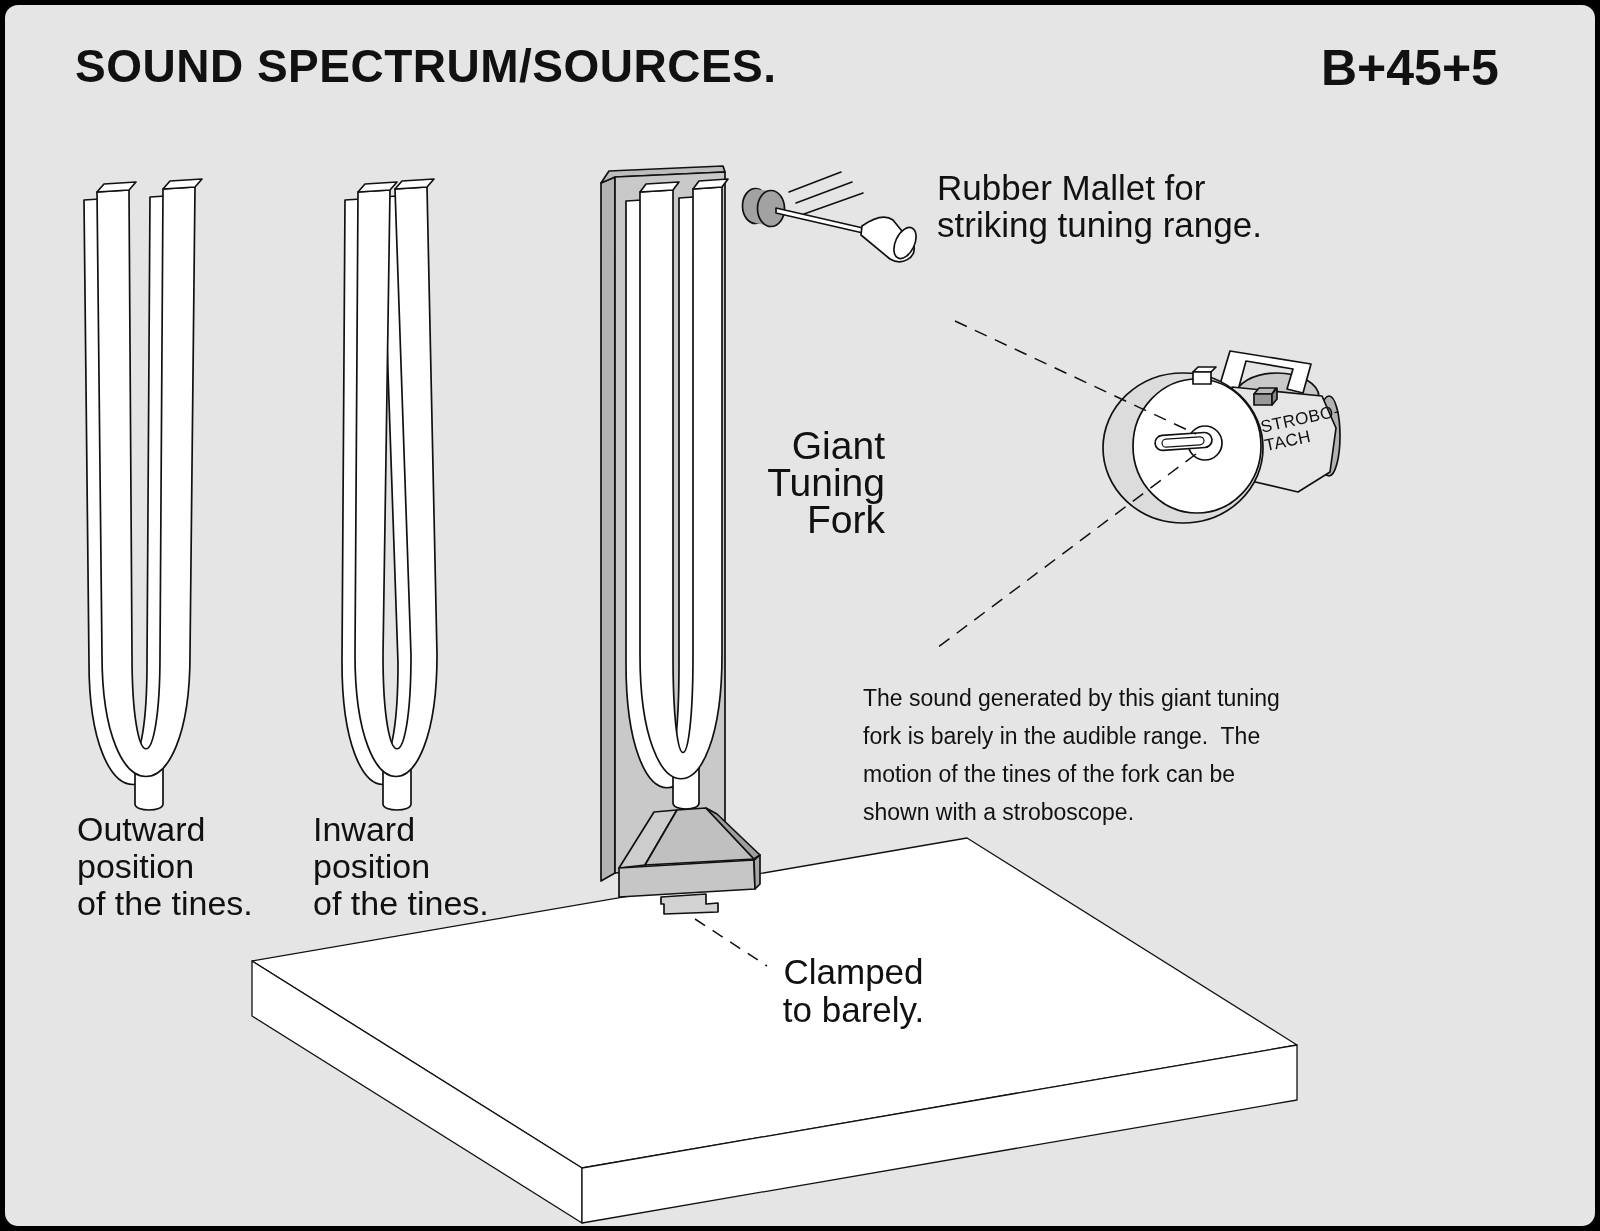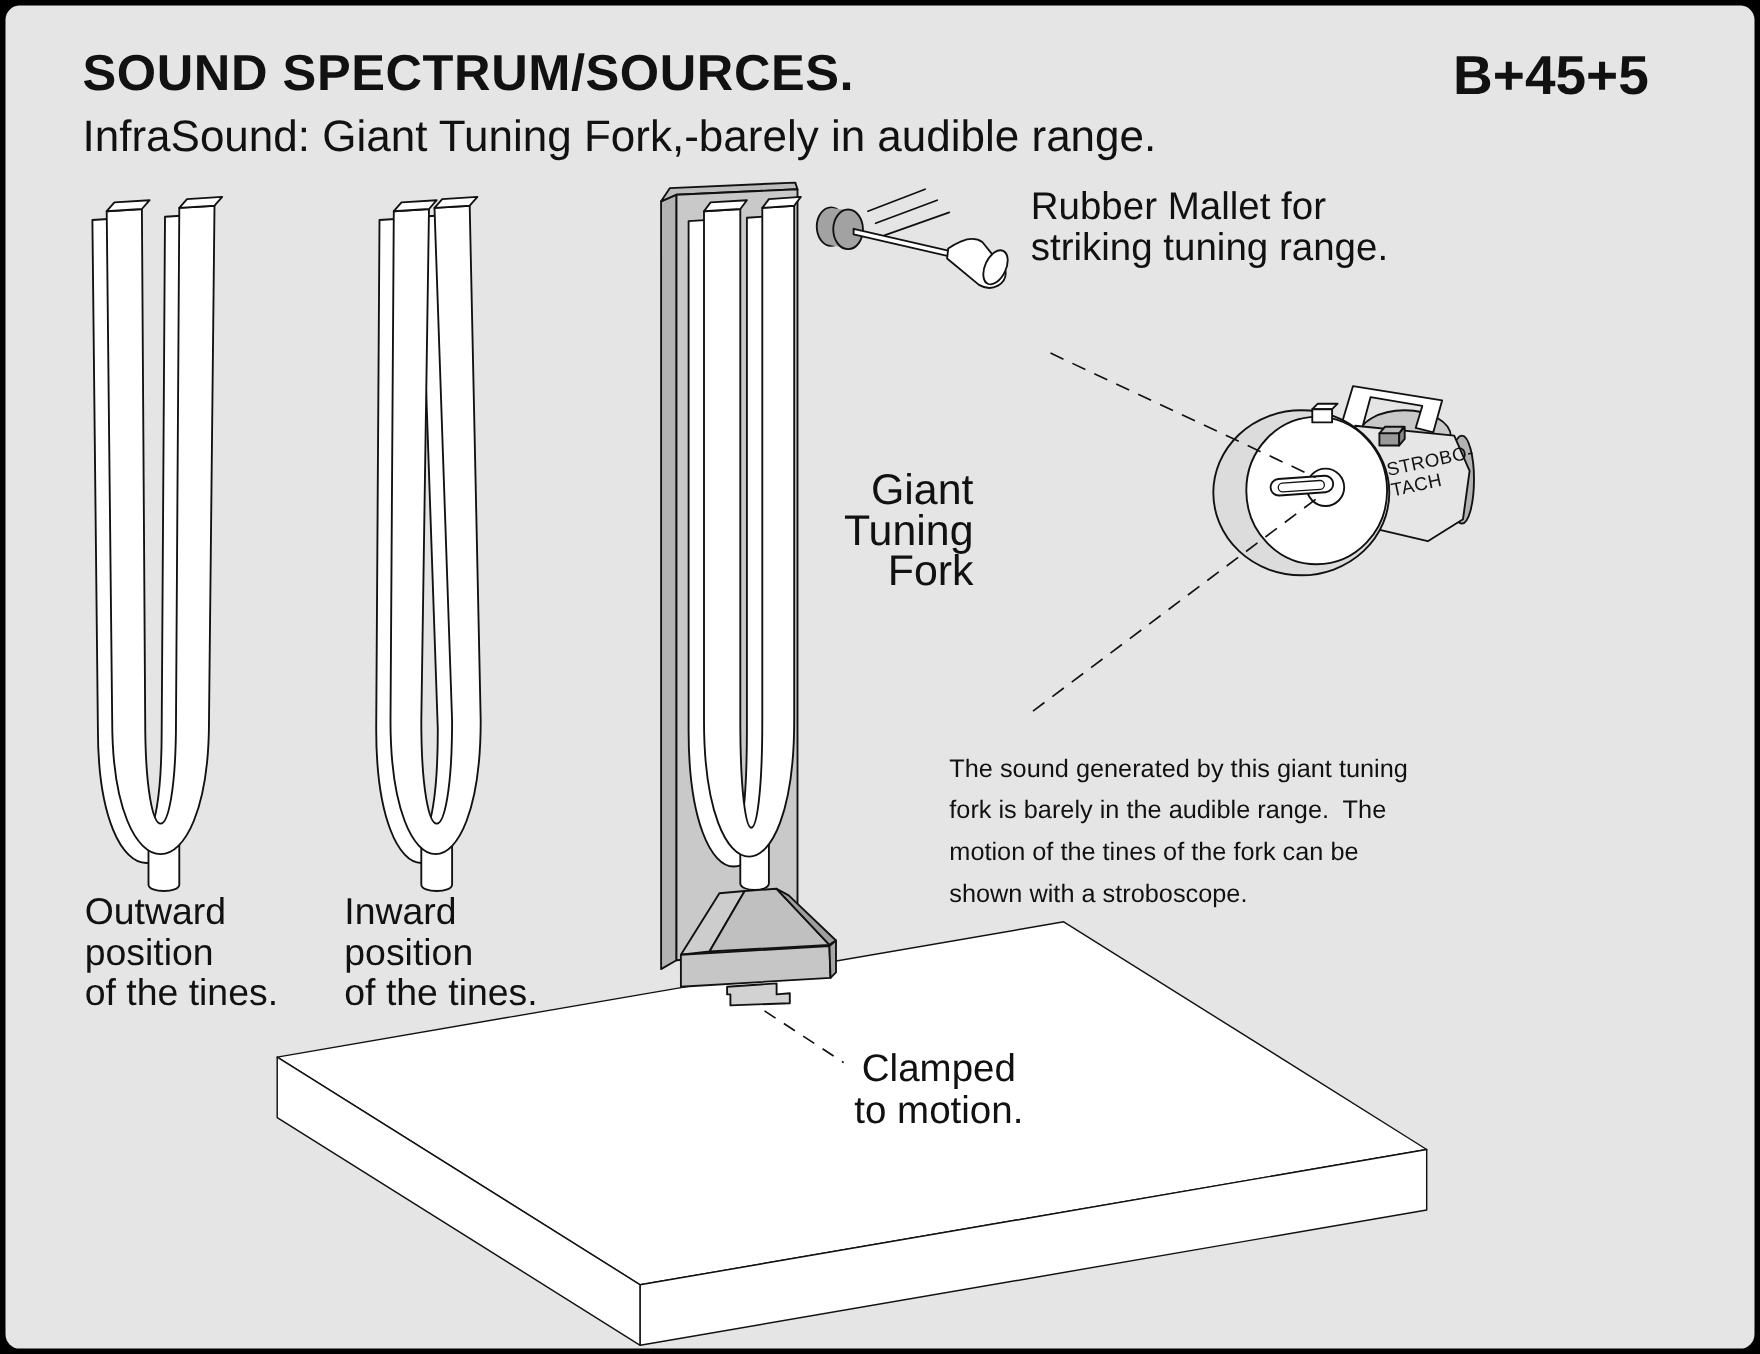--- a/index.html
+++ b/index.html
@@ -122,34 +122,33 @@
     </g>
 
     <path class="dash" d="M950,316 L1191,429"></path>
     <path class="dash" d="M1191,449 L928,646"></path>
 
     <path class="dash" style="stroke-dasharray:12 9" d="M690,914 L762,961"></path>
   </svg>
 
   <div class="t title">SOUND SPECTRUM/SOURCES.</div>
   <div class="t code">B+45+5</div>
-  <div class="t subtitle">InfraSound: Giant Tuning Fork,-barely in audible range.</div>
 
   <div class="t lbl lbl-outward">Outward
 position
 of the tines.</div>
   <div class="t lbl lbl-inward">Inward
 position
 of the tines.</div>
   <div class="t lbl lbl-giant">Giant
 Tuning
 Fork</div>
   <div class="t lbl lbl-mallet">Rubber Mallet for
 striking tuning range.</div>
   <div class="t strobo-text">STROBO-
 TACH</div>
   <div class="t lbl lbl-clamp">Clamped
-to motion.</div>
+to barely.</div>
   <div class="t desc">The sound generated by this giant tuning
 fork is barely in the audible range.  The
 motion of the tines of the fork can be
 shown with a stroboscope.</div>
 </div>
 
 </body></html>

